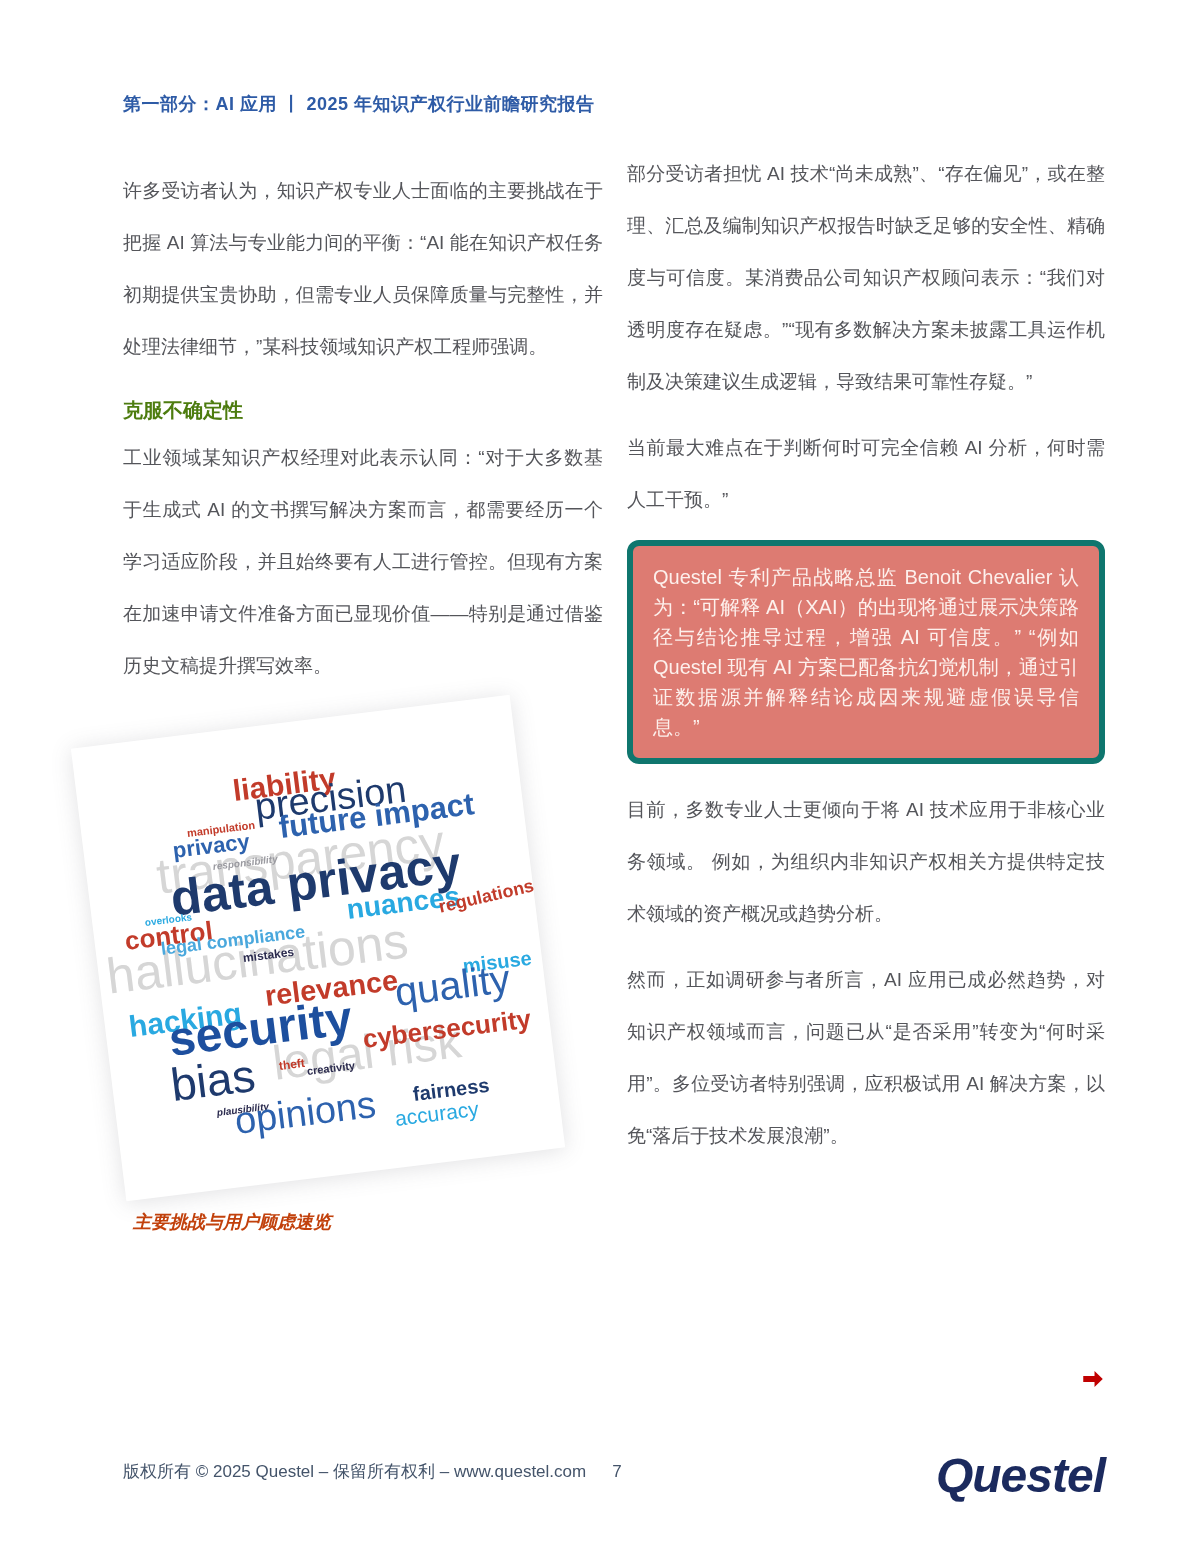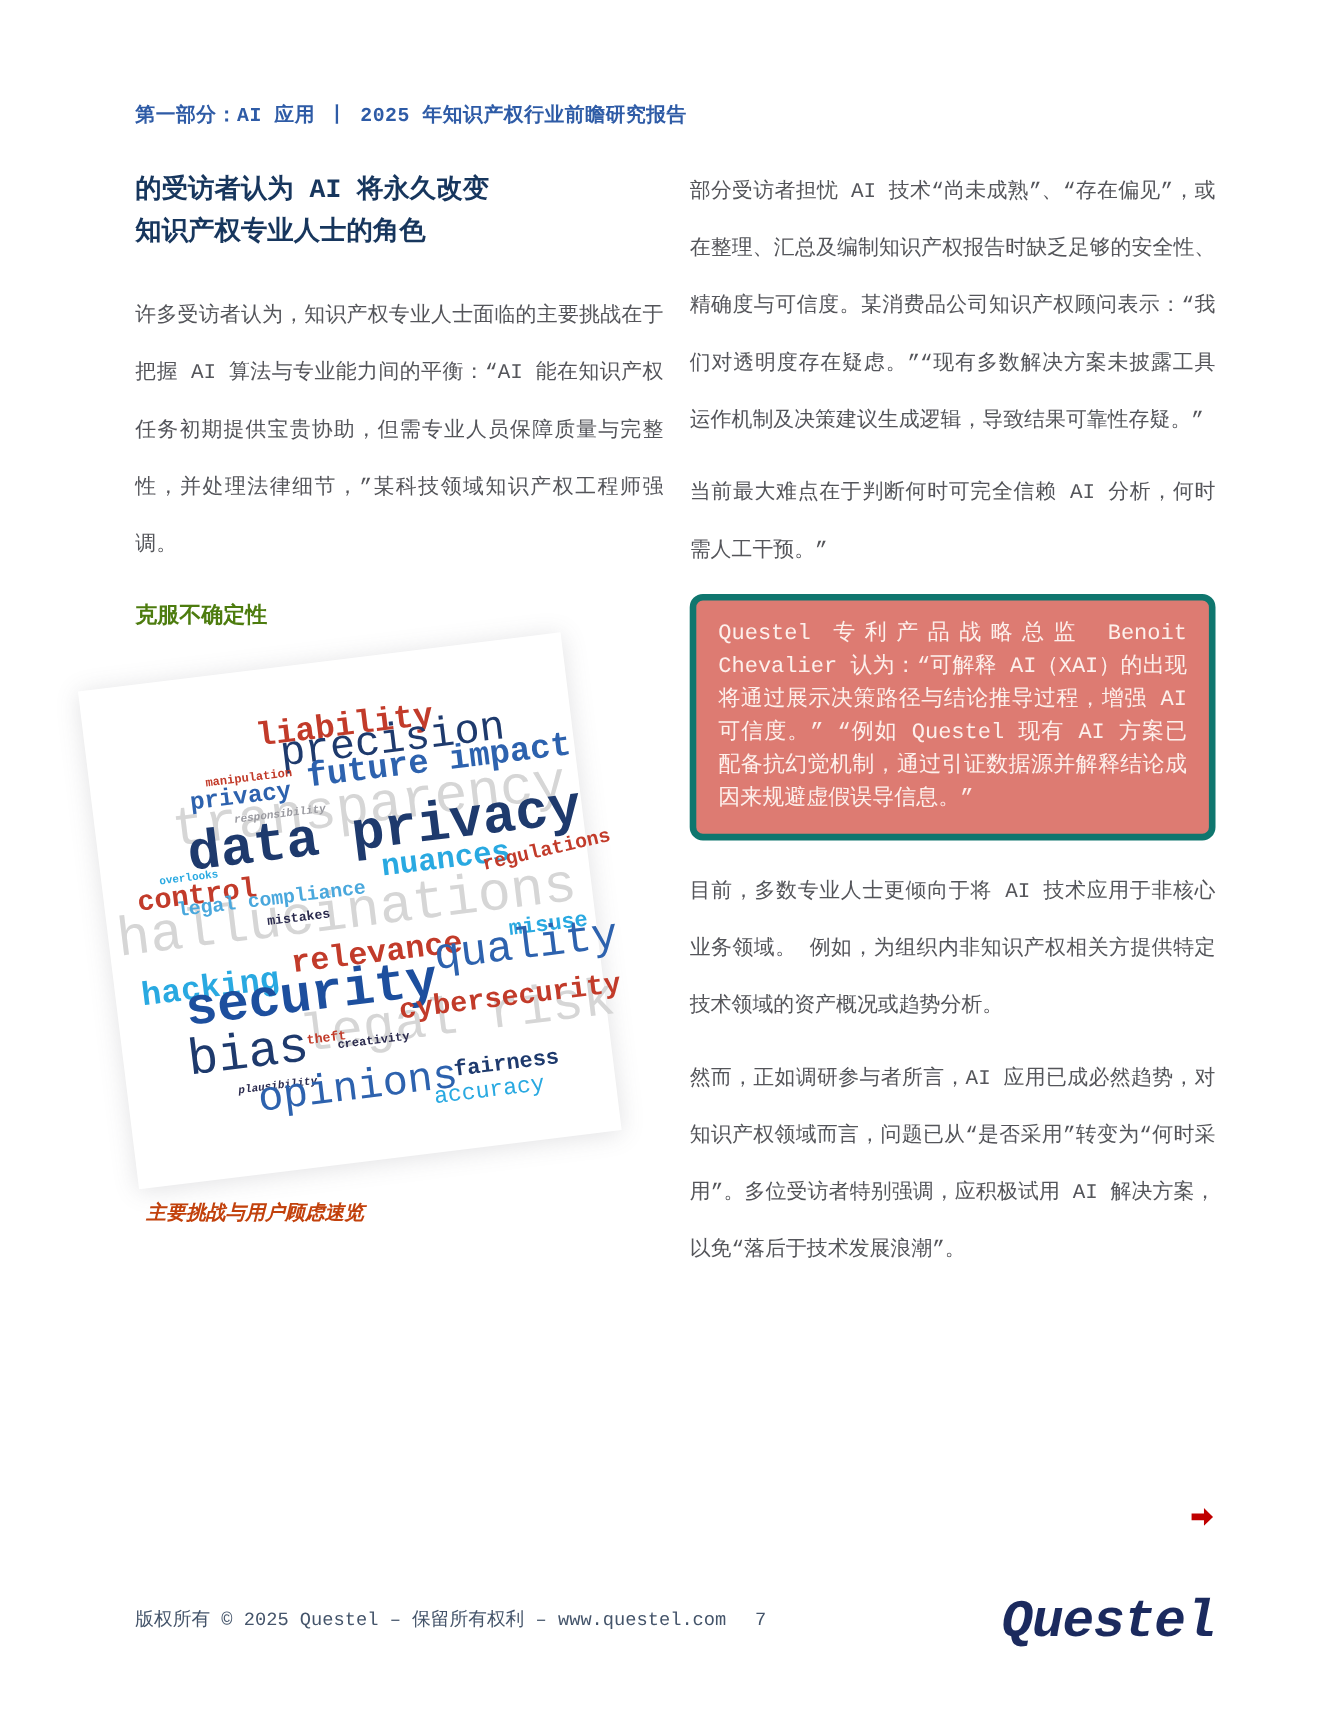--- a/index.html
+++ b/index.html
@@ -3,21 +3,21 @@
 <meta charset="utf-8">
 <style>
   * { margin: 0; padding: 0; box-sizing: border-box; }
   html, body { background: #ffffff; }
   .page {
     position: relative;
     width: 1200px;
     height: 1555px;
     margin: 0 auto;
     background: #ffffff;
-    font-family: Liberation Mono, monospace;
+    font-family: Liberation Sans, sans-serif;
     overflow: hidden;
   }
   .header-line {
     position: absolute;
     left: 123px;
     top: 92px;
     font-size: 18px;
     font-weight: 700;
     color: #2e5ba6;
     letter-spacing: 0.5px;
@@ -137,26 +137,23 @@
   .next-arrow svg { width: 100%; height: 100%; fill: #c00000; }
 </style>
 </head>
 <body>
 
 <div class="page">
 
   <div class="header-line">第一部分：AI 应用 丨 2025 年知识产权行业前瞻研究报告</div>
 
   <div class="col-left">
-    <div class="stat-heading">
-      <div>的受访者认为 AI 将永久改变</div>
-      <div>知识产权专业人士的角色</div>
-    </div>
     <div class="body-para p1">许多受访者认为，知识产权专业人士面临的主要挑战在于把握 AI 算法与专业能力间的平衡：“AI 能在知识产权任务初期提供宝贵协助，但需专业人员保障质量与完整性，并处理法律细节，”某科技领域知识产权工程师强调。</div>
     <div class="sub-heading">克服不确定性</div>
+    <div class="body-para p2">工业领域某知识产权经理对此表示认同：“对于大多数基于生成式 AI 的文书撰写解决方案而言，都需要经历一个学习适应阶段，并且始终要有人工进行管控。但现有方案在加速申请文件准备方面已显现价值——特别是通过借鉴历史文稿提升撰写效率。</div>
 
     <div class="cloud-wrap">
       <div class="cloud-card"></div>
       <div class="cloud-words" id="cloud-words">
           <span style="left: 62px; top: 138px; font-size: 50px; color: rgb(214, 214, 214); font-weight: 500; transform: rotate(-7deg);">transparency</span>
           <span style="left: 12px; top: 238px; font-size: 50px; color: rgb(214, 214, 214); font-weight: 500; transform: rotate(-7deg);">hallucinations</span>
           <span style="left: 178px; top: 326px; font-size: 48px; color: rgb(214, 214, 214); font-weight: 500; transform: rotate(-7deg);">legal risk</span>
           <span style="left: 138px; top: 62px; font-size: 30px; color: rgb(194, 59, 42); font-weight: 700; transform: rotate(-7deg);">liability</span>
           <span style="left: 160px; top: 74px; font-size: 38px; color: rgb(30, 58, 109); font-weight: 500; transform: rotate(-7deg);">precision</span>
           <span style="left: 184px; top: 98px; font-size: 31px; color: rgb(45, 98, 174); font-weight: 700; transform: rotate(-7deg);">future impact</span>

